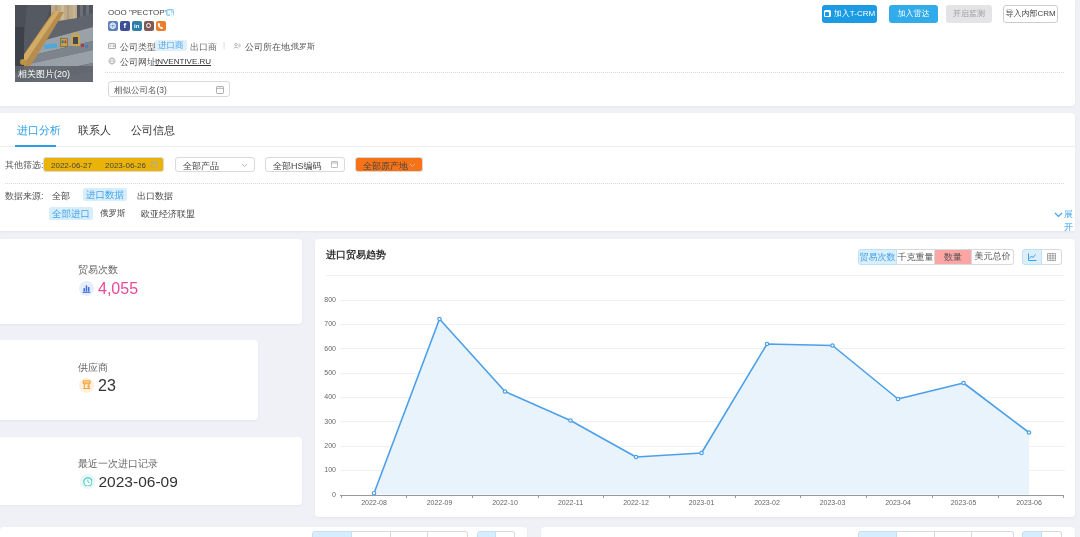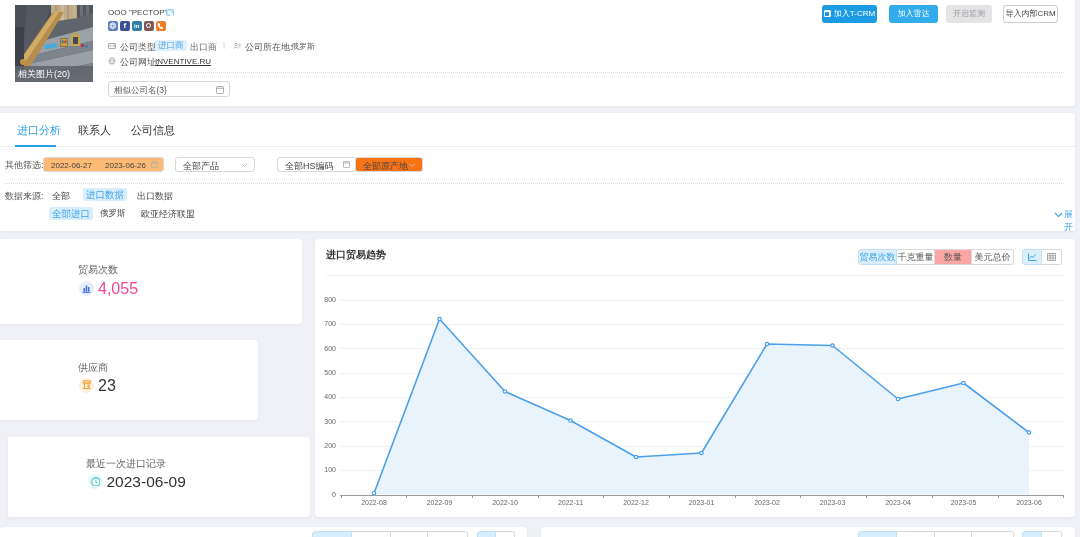--- a/index.html
+++ b/index.html
@@ -125,35 +125,35 @@
 
 <div class="card" style="left:0;top:113px;width:1075px;height:118px;border-radius:0 4px 0 0;">
 
   <div class="abs" style="left:0;top:33px;width:1075px;height:1px;background:#ececec;"></div>
   <div class="abs" style="left:17px;top:10px;font-size:11px;color:#2a9fe8;">进口分析</div>
   <div class="abs" style="left:15px;top:32px;width:41px;height:2px;background:#2a9fe8;"></div>
   <div class="abs" style="left:78px;top:10px;font-size:11px;color:#333;">联系人</div>
   <div class="abs" style="left:131px;top:10px;font-size:11px;color:#333;">公司信息</div>
 
   <div class="abs" style="left:5px;top:46px;font-size:9px;color:#555;">其他筛选:</div>
-  <div class="abs" style="left:43px;top:43.5px;width:121px;height:15px;border:1px solid #d9d9d9;border-radius:3px;background:#fdba74;">
+  <div class="abs" style="left:43px;top:43.5px;width:121px;height:15px;border:1px solid #d9d9d9;border-radius:3px;background:#eab308;">
     <div class="abs" style="left:7px;top:3px;font-size:8px;color:#444;">2022-06-27</div>
     <div class="abs" style="left:61px;top:3px;font-size:8px;color:#444;">2023-06-26</div>
     <svg class="abs" style="right:5px;top:3.5px;" width="7" height="7" viewBox="0 0 8 8">
         <rect x="0.5" y="1" width="7" height="6.5" rx="0.8" fill="none" stroke="#aaa" stroke-width="0.8"></rect>
         <path d="M0.5 3 h7 M2.3 0.3 v1.4 M5.7 0.3 v1.4" stroke="#aaa" stroke-width="0.8"></path>
       </svg>
   </div>
   <div class="abs" style="left:175px;top:43.5px;width:80px;height:15px;border:1px solid #d9d9d9;border-radius:3px;background:#fff;">
     <div class="abs" style="left:7px;top:2.5px;font-size:9px;color:#444;">全部产品</div>
     <svg class="abs" style="right:6px;top:5px;" width="7" height="5" viewBox="0 0 7 5">
         <path d="M1 1 L3.5 3.5 L6 1" fill="none" stroke="#bbb" stroke-width="1"></path>
       </svg>
   </div>
-  <div class="abs" style="left:265px;top:43.5px;width:80px;height:15px;border:1px solid #d9d9d9;border-radius:3px;background:#fff;margin-left:12px;">
+  <div class="abs" style="left:265px;top:43.5px;width:80px;height:15px;border:1px solid #d9d9d9;border-radius:3px;background:#fff;">
     <div class="abs" style="left:7px;top:2.5px;font-size:9px;color:#444;">全部HS编码</div>
     <svg class="abs" style="right:6px;top:3.5px;" width="7" height="7" viewBox="0 0 8 8">
         <rect x="0.5" y="0.5" width="7" height="7" rx="0.8" fill="none" stroke="#999" stroke-width="0.8"></rect>
         <path d="M0.5 2.3 h7" stroke="#999" stroke-width="0.8"></path>
       </svg>
   </div>
   <div class="abs" style="left:355px;top:43.5px;width:68px;height:15px;border:1px solid #d9d9d9;border-radius:3px;background:#f97316;">
     <div class="abs" style="left:7px;top:2.5px;font-size:9px;color:#444;">全部原产地</div>
     <svg class="abs" style="right:6px;top:5px;" width="7" height="5" viewBox="0 0 7 5">
         <path d="M1 1 L3.5 3.5 L6 1" fill="none" stroke="#bbb" stroke-width="1"></path>
@@ -192,40 +192,40 @@
   <div class="abs" style="left:79px;top:37.5px;width:15px;height:15px;border-radius:50%;background:#fdf1de;">
     <svg class="abs" style="left:2.8px;top:2.8px;" width="9.4" height="9.4" viewBox="0 0 10 10">
         <rect x="1.2" y="0.8" width="7.6" height="3.2" rx="1" fill="none" stroke="#f59f35" stroke-width="1.1"></rect>
         <path d="M1.6 2.4 H8.4" stroke="#f59f35" stroke-width="0.9"></path>
         <path d="M2.5 4 V9 M7.5 4 V9 M1.2 9 H8.8" stroke="#f59f35" stroke-width="1.1" fill="none"></path>
         <circle cx="6.6" cy="6.6" r="1.1" fill="#f59f35"></circle>
       </svg>
   </div>
   <div class="abs" style="left:98px;top:37px;font-size:16px;color:#333;">23</div>
 </div>
-<div class="card" style="left:8px;top:437px;width:302px;height:80px;border-radius:0 4px 4px 0;text-decoration:underline;">
+<div class="card" style="left:0;top:437px;width:302px;height:68px;border-radius:0 4px 4px 0;text-decoration:underline;">
   <div class="abs" style="left:78px;top:20px;font-size:10px;color:#666;">最近一次进口记录</div>
   <div class="abs" style="left:80px;top:37px;width:15px;height:15px;border-radius:50%;background:#e5f7f6;">
     <svg class="abs" style="left:2.6px;top:2.6px;" width="9.8" height="9.8" viewBox="0 0 12 12">
         <circle cx="6" cy="6" r="5" fill="#fff" stroke="#3ecbc6" stroke-width="1.4"></circle>
         <path d="M6 3.2 V6.3 L8.1 7.4" fill="none" stroke="#3ecbc6" stroke-width="1.2"></path>
       </svg>
   </div>
   <div class="abs" style="left:98.5px;top:36px;font-size:15.5px;color:#333;">2023-06-09</div>
 </div>
 
 <div class="card" style="left:315px;top:239px;width:760px;height:278px;">
   <div class="abs" style="left:11px;top:9px;font-size:10px;color:#333;font-weight:bold;">进口贸易趋势</div>
   <div class="abs" style="left:11px;top:36px;width:738px;height:0;border-top:1px solid #f0f0f0;"></div>
 
   <div class="abs" style="left:543px;top:9.5px;height:16px;display:flex;font-size:9px;line-height:14px;text-align:center;">
     <div style="width:39px;background:#daeefc;border:1px solid #bfe0f7;border-radius:3px 0 0 3px;color:#3ba2e8;">贸易次数</div>
     <div style="width:38px;background:#fff;border:1px solid #d9d9d9;border-left:none;color:#555;">千克重量</div>
     <div style="width:37px;background:#fca5a5;border:1px solid #d9d9d9;border-left:none;color:#555;">数量</div>
-    <div style="width:42px;background:#fff;border:1px solid #d9d9d9;border-left:none;border-radius:0 3px 3px 0;color:#555;">美元总价</div>
+    <div style="width:42px;background:#fff;border:1px solid #d9d9d9;border-left:none;border-radius:0 3px 3px 0;color:#555;font-family:Liberation Mono, monospace;">美元总价</div>
   </div>
   <div class="abs" style="left:707px;top:9.5px;height:16px;display:flex;">
     <div style="width:20px;background:#daeefc;border:1px solid #bfe0f7;border-radius:3px 0 0 3px;">
       <svg style="margin:3.5px 0 0 5px;" width="9" height="8" viewBox="0 0 9 8">
           <path d="M0.5 0.5 V7.5 H8.5" stroke="#3ba2e8" stroke-width="1" fill="none"></path>
           <path d="M1.5 5.5 L3.5 3 L5 4.5 L7.5 1.5" stroke="#3ba2e8" stroke-width="1" fill="none"></path>
         </svg>
     </div>
     <div style="width:20px;background:#fff;border:1px solid #d9d9d9;border-left:none;border-radius:0 3px 3px 0;">
       <svg style="margin:3.5px 0 0 5px;" width="9" height="8" viewBox="0 0 9 8">

